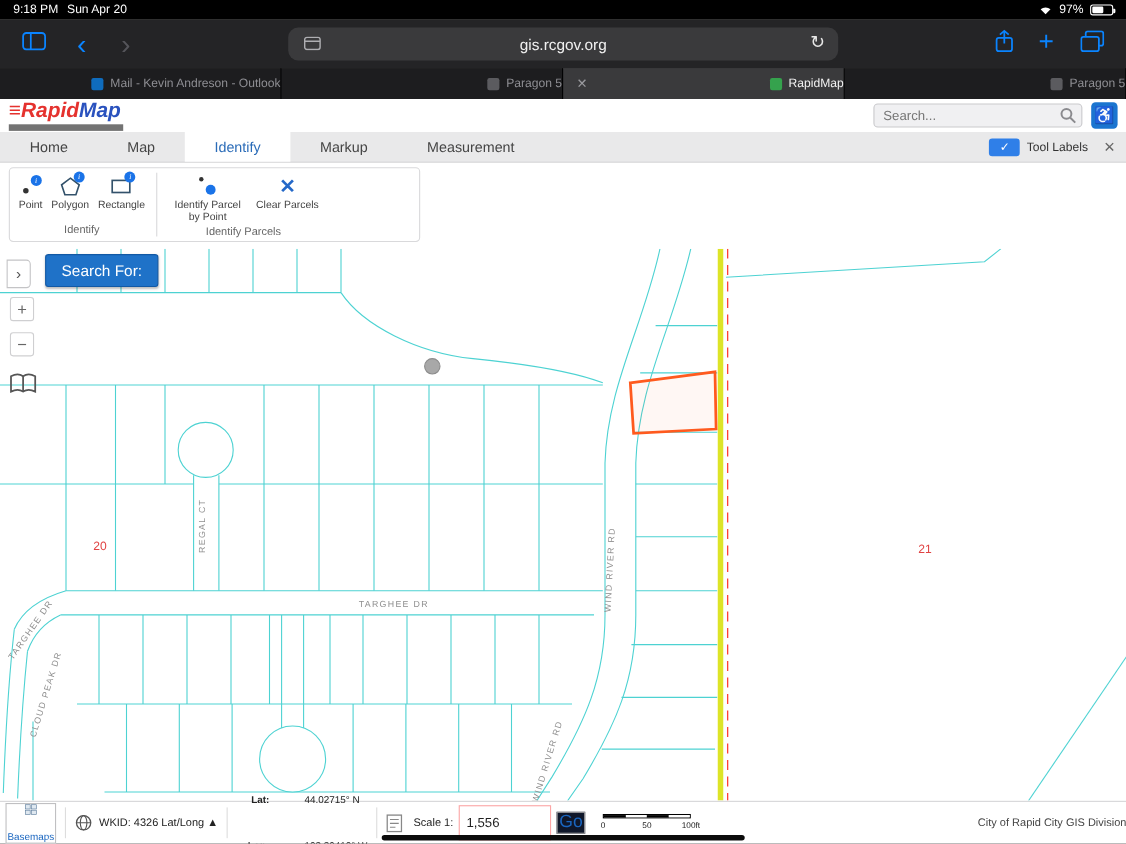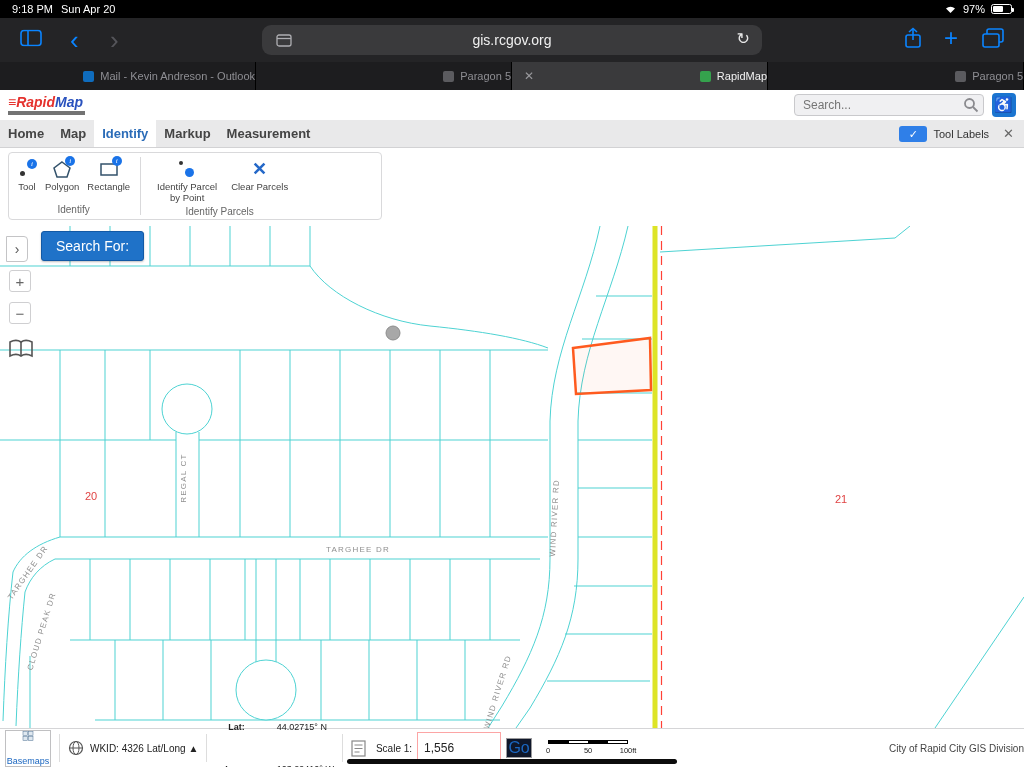--- a/index.html
+++ b/index.html
@@ -33,34 +33,34 @@
   .tab { flex:1 1 0; display:flex; align-items:center; justify-content:flex-end; gap:6px;
     background:#1d1d1f; border-right:1px solid #000; color:#8e8e93; font-size:11px;
     position:relative; overflow:hidden; white-space:nowrap; }
   .tab.active { background:#3a3a3c; color:#f2f2f2; }
   .favicon { width:11px; height:11px; border-radius:2px; flex:0 0 auto; }
   .tab-close { position:absolute; left:12px; color:#9a9a9e; font-size:12px; }
 
   
   .app-header { position:absolute; top:90px; left:0; width:1024px; height:30px; background:#fff;
     display:flex; align-items:center; z-index:40; }
-  .logo { margin-left:8px; font-size:14px; font-weight:bold; font-style:italic;
-    border-bottom:4px solid #737373; padding:0 2px 1px 0; line-height:1.1; }
+  .logo { margin-left:8px; font-size:19px; font-weight:bold; font-style:italic;
+    border-bottom:6px solid #737373; padding:0 2px 1px 0; line-height:1.1; }
   .logo .red { color:#e5322e; } .logo .blue { color:#2a52be; }
   .hdr-search { position:absolute; right:40px; top:4px; width:190px; height:22px; }
   .hdr-search input { width:100%; height:100%; border:1px solid #c9c9cc; border-radius:4px;
     background:#f0f0f2; font-size:12px; padding:0 24px 0 8px; color:#444; }
   .hdr-search .mag { position:absolute; right:5px; top:3px; }
   .a11y-btn { position:absolute; right:8px; top:3px; width:24px; height:24px; background:#1b75d0;
     border-radius:4px; color:#fff; font-size:15px; display:flex; align-items:center; justify-content:center; }
 
   
   .menu-bar { position:absolute; top:120px; left:0; width:1024px; height:28px; background:#e9e9ea;
     border-bottom:1px solid #d2d2d4; display:flex; align-items:stretch; z-index:40; font-size:13px; color:#444; }
-  .menu-item { display:flex; align-items:center; padding:0 8px;font-weight:bold; }
+  .menu-item { display:flex; align-items:center; padding:0 27px; }
   .menu-item.active { background:#fff; color:#2b6cb8; }
   .menu-spacer { flex:1; }
   .tool-labels-check { width:28px; height:16px; background:#2f7fe8; border-radius:3px; margin:6px 6px 0 0;
     color:#fff; font-size:11px; text-align:center; line-height:16px; }
   .tool-labels-text { display:flex; align-items:center; font-size:11px; color:#333; margin-right:14px; }
   .menu-close { display:flex; align-items:center; color:#666; font-size:13px; margin-right:10px; }
 
   
   .ribbon { position:absolute; top:148px; left:0; width:1024px; height:78px; background:#fff; z-index:40; }
   .ribbon-box { position:absolute; left:8px; top:4px; width:374px; height:68px; border:1px solid #d9d9db;
@@ -224,21 +224,21 @@
 
   <div class="ribbon">
     <div class="ribbon-box">
       <div class="ribbon-group">
         <div class="ribbon-tools">
           <div class="rtool">
             <div class="ticon" style="width:20px">
               <span style="position:absolute; left:3px; bottom:3px; width:5px; height:5px; border-radius:50%; background:#333;"></span>
               <span class="info-dot" style="right:0; top:0;">i</span>
             </div>
-            <div class="tlabel">Tool</div>
+            <div class="tlabel">Point</div>
           </div>
           <div class="rtool">
             <div class="ticon">
               <svg width="20" height="19" viewBox="0 0 20 19">
                   <polygon points="10,2 18,8 15,17 5,17 2,8" fill="none" stroke="#33526b" stroke-width="1.5"></polygon>
                 </svg>
               <span class="info-dot">i</span>
             </div>
             <div class="tlabel">Polygon</div>
           </div>

